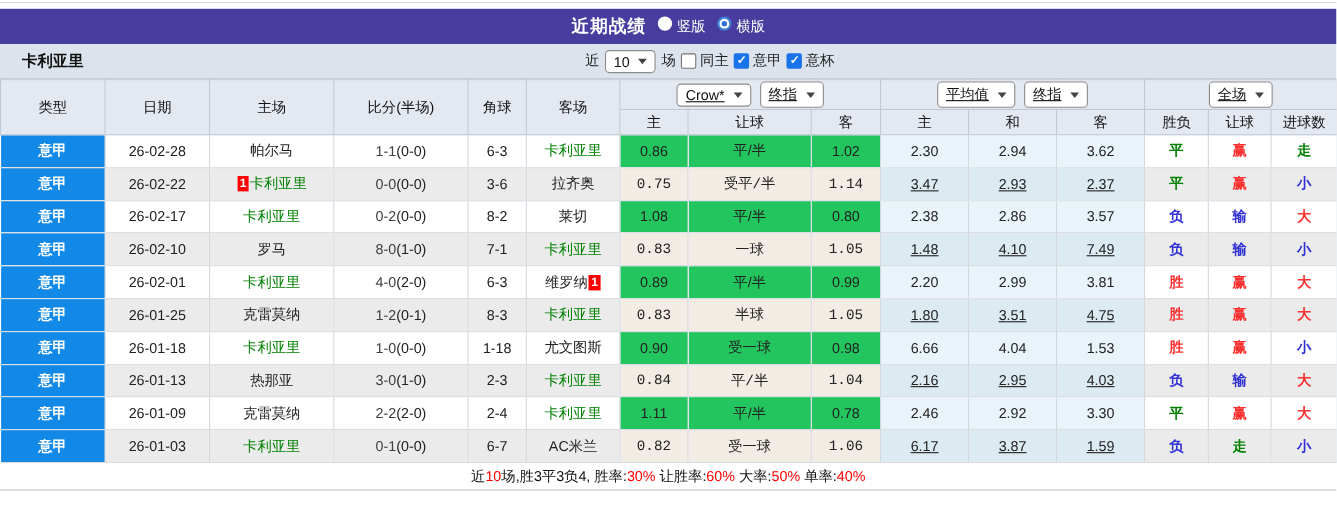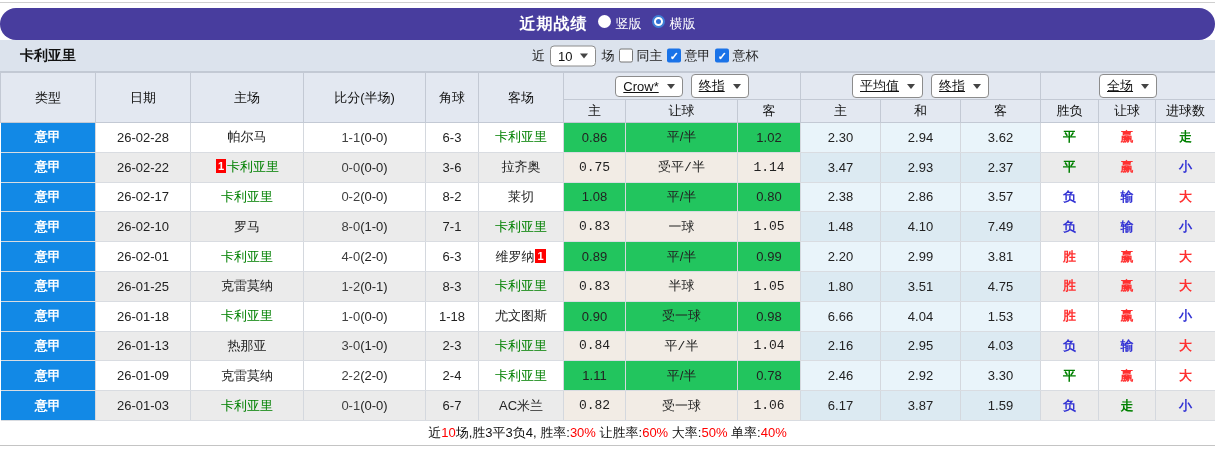--- a/index.html
+++ b/index.html
@@ -3,21 +3,21 @@
 <meta charset="utf-8">
 <style>
   * { margin:0; padding:0; box-sizing:border-box; }
   body { font-family:"Liberation Sans", sans-serif; background:#fff; }
   .container { width:1215px; height:461px; position:relative; background:#fff; overflow:hidden; }
 
   .top-strip { height:2px; background:#fff; }
   .top-line  { height:1px; background:#cfcfcf; }
   .top-gap   { height:5px; background:#fff; }
 
-  .title-bar { height:32px; background:#483d9e; display:flex; align-items:center; justify-content:center; gap:10px;border-radius:16px; }
+  .title-bar { height:32px; background:#483d9e; display:flex; align-items:center; justify-content:center; gap:10px; }
   .title { color:#fff; font-weight:bold; font-size:16px; letter-spacing:1px; }
   .radio-item { display:flex; gap:5px; color:#fff; font-size:13px; cursor:pointer; }
   .radio { width:13px; height:13px; border-radius:50%; background:#fff; position:relative; flex:0 0 auto; }
   .radio.checked { border:2px solid #3f7fd6; }
   .radio.checked::after { content:""; position:absolute; left:2px; top:2px; right:2px; bottom:2px; border-radius:50%; background:#2f6fd6; }
 
   .team-row { height:32px; background:#dce3ed; position:relative; border-bottom:1px solid #c2c9d4; }
   .team-name { position:absolute; left:20px; top:50%; transform:translateY(-50%); font-weight:bold; font-size:14px; color:#111; }
   .filters { position:absolute; left:532px; top:50%; transform:translateY(-50%); display:flex; align-items:center; gap:5px; font-size:13px; color:#222; }
   .filter-item { display:flex; align-items:center; gap:3px; cursor:pointer; }
@@ -37,21 +37,21 @@
   tr.sub-row th { height:23px; }
   .sel-wrap { display:flex; align-items:center; justify-content:center; gap:8px;text-decoration:underline; }
 
   td { font-size:13px; color:#222; text-align:center; border-right:1px solid #d4d8de; border-bottom:1px solid #d9dce1; height:29.8px; padding:0; background:#fff; overflow:hidden; white-space:nowrap; }
   tr.even td { background:#ebebeb; }
   td.league { background:#1289e6; color:#fff; font-weight:bold; cursor:pointer; }
   tr.even td.league { background:#1289e6; }
   td.c-odds { background:#22c55e; }
   tr.even td.c-odds { background:#f2ece5;font-family:Liberation Mono, monospace; }
   td.c-avg { background:#e9f4fa; }
-  tr.even td.c-avg { background:#dceaf2; }
+  tr.even td.c-avg { background:#dceaf2;text-decoration:underline; }
   .team-green { color:#008000; }
   .score-main { color:#404040; }
   .score-half { color:#222; }
   .badge { display:inline-block; background:#ff0000; color:#fff; font-size:11px; font-weight:bold; line-height:14px; padding:0 2px; margin:0 1px; vertical-align:1px; }
   td.res { font-weight:bold; }
   .t-red { color:#ff3030; }
   .t-blue { color:#3232d4; }
   .t-green { color:#008000; }
 
   .summary { height:24px; display:flex; align-items:center; justify-content:center; font-size:13px; color:#111; white-space:pre; }

